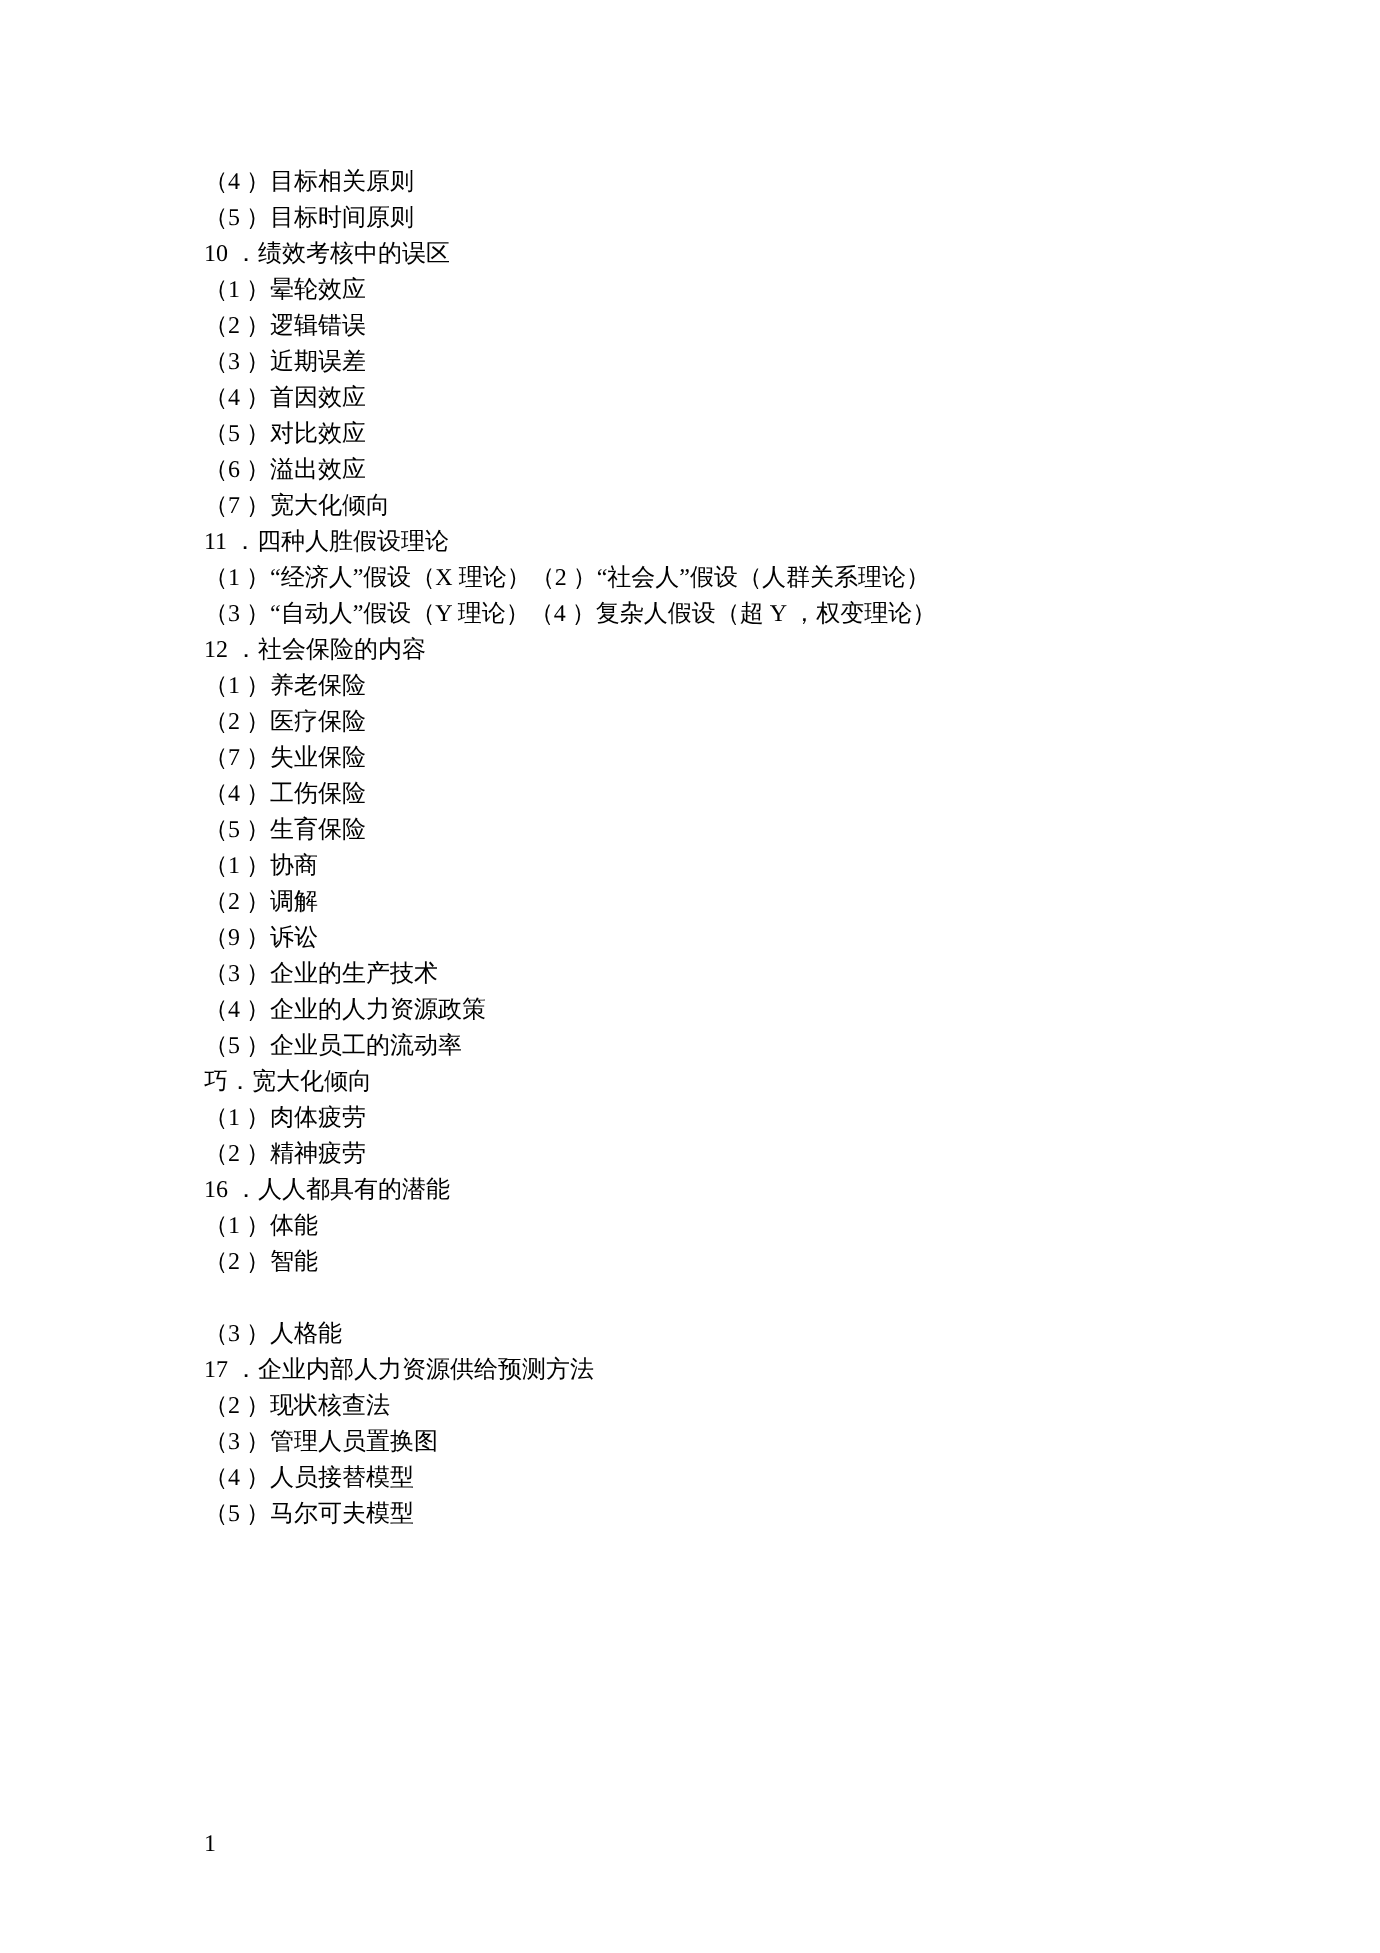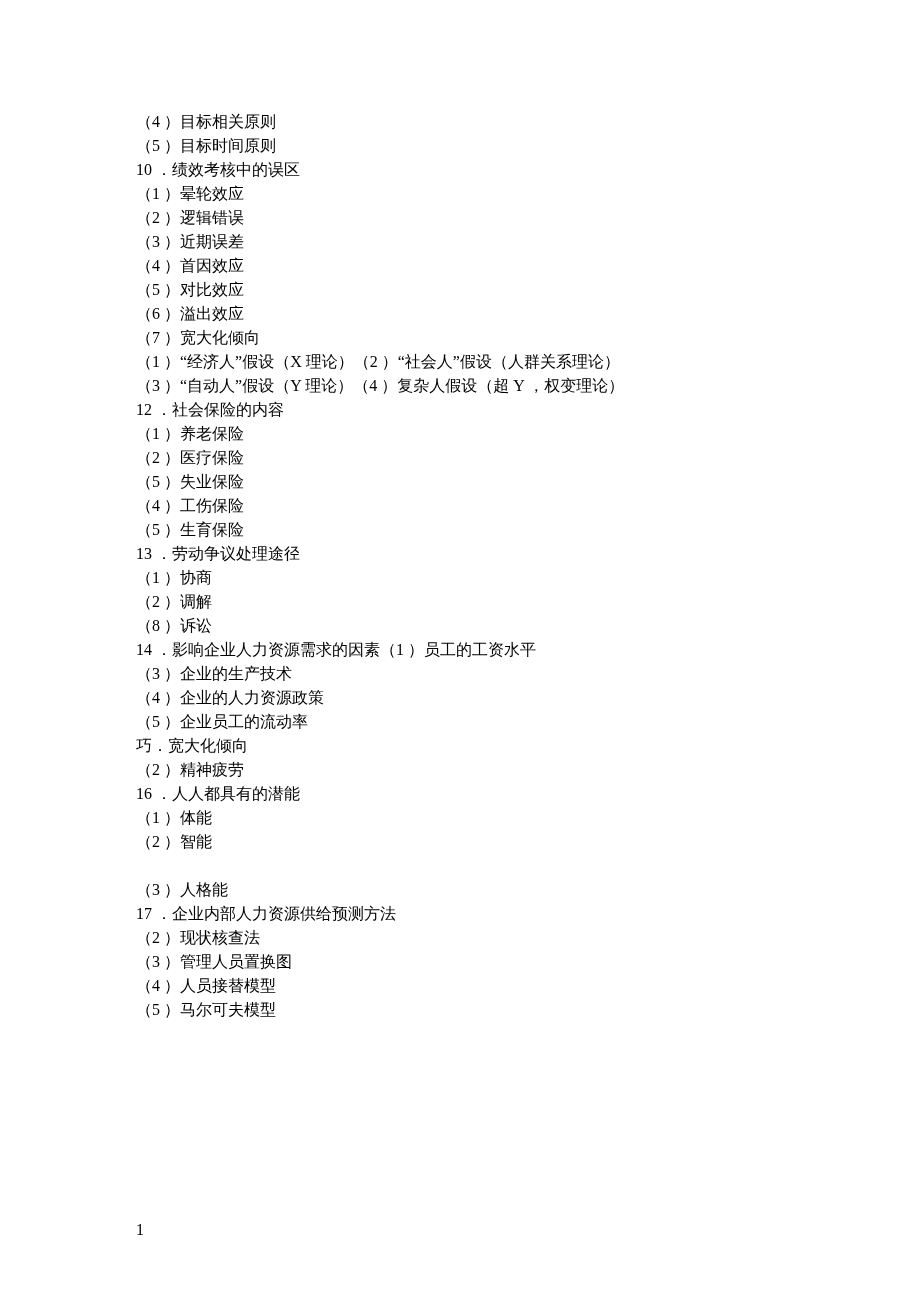--- a/index.html
+++ b/index.html
@@ -38,35 +38,35 @@
       <span class="text-line">（4 ）目标相关原则</span>
       <span class="text-line">（5 ）目标时间原则</span>
       <span class="text-line">10 ．绩效考核中的误区</span>
       <span class="text-line">（1 ）晕轮效应</span>
       <span class="text-line">（2 ）逻辑错误</span>
       <span class="text-line">（3 ）近期误差</span>
       <span class="text-line">（4 ）首因效应</span>
       <span class="text-line">（5 ）对比效应</span>
       <span class="text-line">（6 ）溢出效应</span>
       <span class="text-line">（7 ）宽大化倾向</span>
+      <span class="text-line">11 ．四种人胜假设理论</span>
       <span class="text-line">（1 ）“经济人”假设（X 理论）（2 ）“社会人”假设（人群关系理论）（3 ）“自动人”假设（Y 理论）（4 ）复杂人假设（超 Y ，权变理论）12 ．社会保险的内容</span>
       <span class="text-line">（1 ）养老保险</span>
       <span class="text-line">（2 ）医疗保险</span>
-      <span class="text-line">（5 ）失业保险</span>
+      <span class="text-line">（7 ）失业保险</span>
       <span class="text-line">（4 ）工伤保险</span>
       <span class="text-line">（5 ）生育保险</span>
-      <span class="text-line">13 ．劳动争议处理途径</span>
       <span class="text-line">（1 ）协商</span>
       <span class="text-line">（2 ）调解</span>
-      <span class="text-line">（8 ）诉讼</span>
-      <span class="text-line">14 ．影响企业人力资源需求的因素（1 ）员工的工资水平</span>
+      <span class="text-line">（9 ）诉讼</span>
       <span class="text-line">（3 ）企业的生产技术</span>
       <span class="text-line">（4 ）企业的人力资源政策</span>
       <span class="text-line">（5 ）企业员工的流动率</span>
       <span class="text-line">巧．宽大化倾向</span>
+      <span class="text-line">（1 ）肉体疲劳</span>
       <span class="text-line">（2 ）精神疲劳</span>
       <span class="text-line">16 ．人人都具有的潜能</span>
       <span class="text-line">（1 ）体能</span>
       <span class="text-line">（2 ）智能</span>
     </div>
   <div class="gap"></div>
   <div id="lines-after-gap-container">
       <span class="text-line">（3 ）人格能</span>
       <span class="text-line">17 ．企业内部人力资源供给预测方法</span>
       <span class="text-line">（2 ）现状核查法</span>

